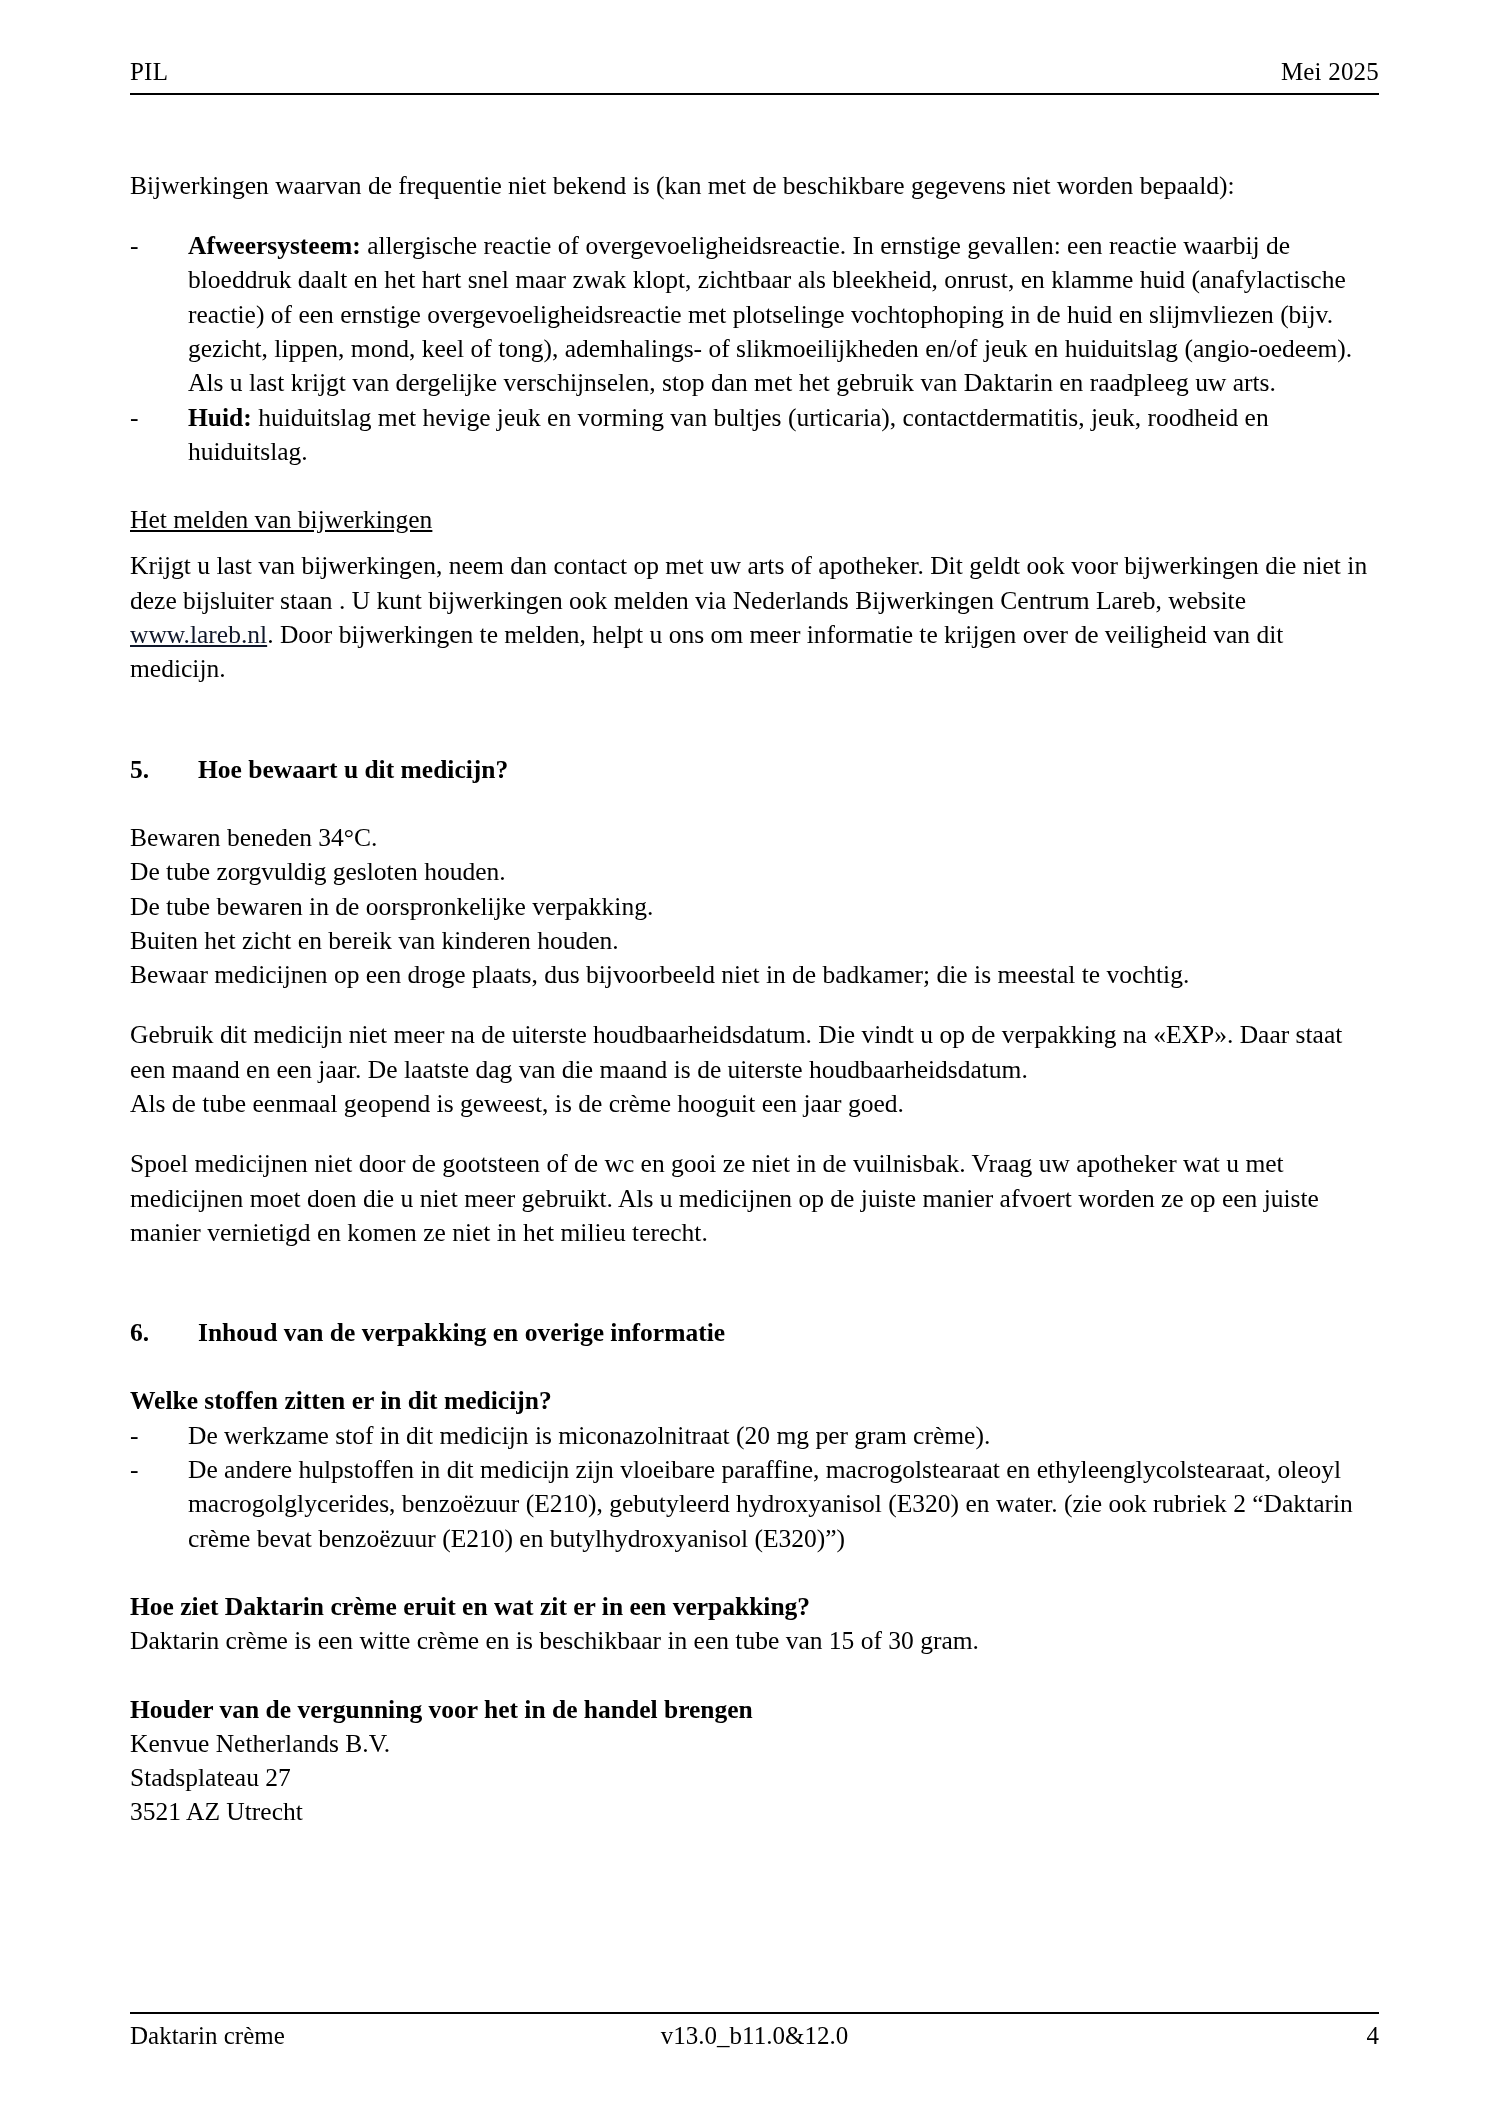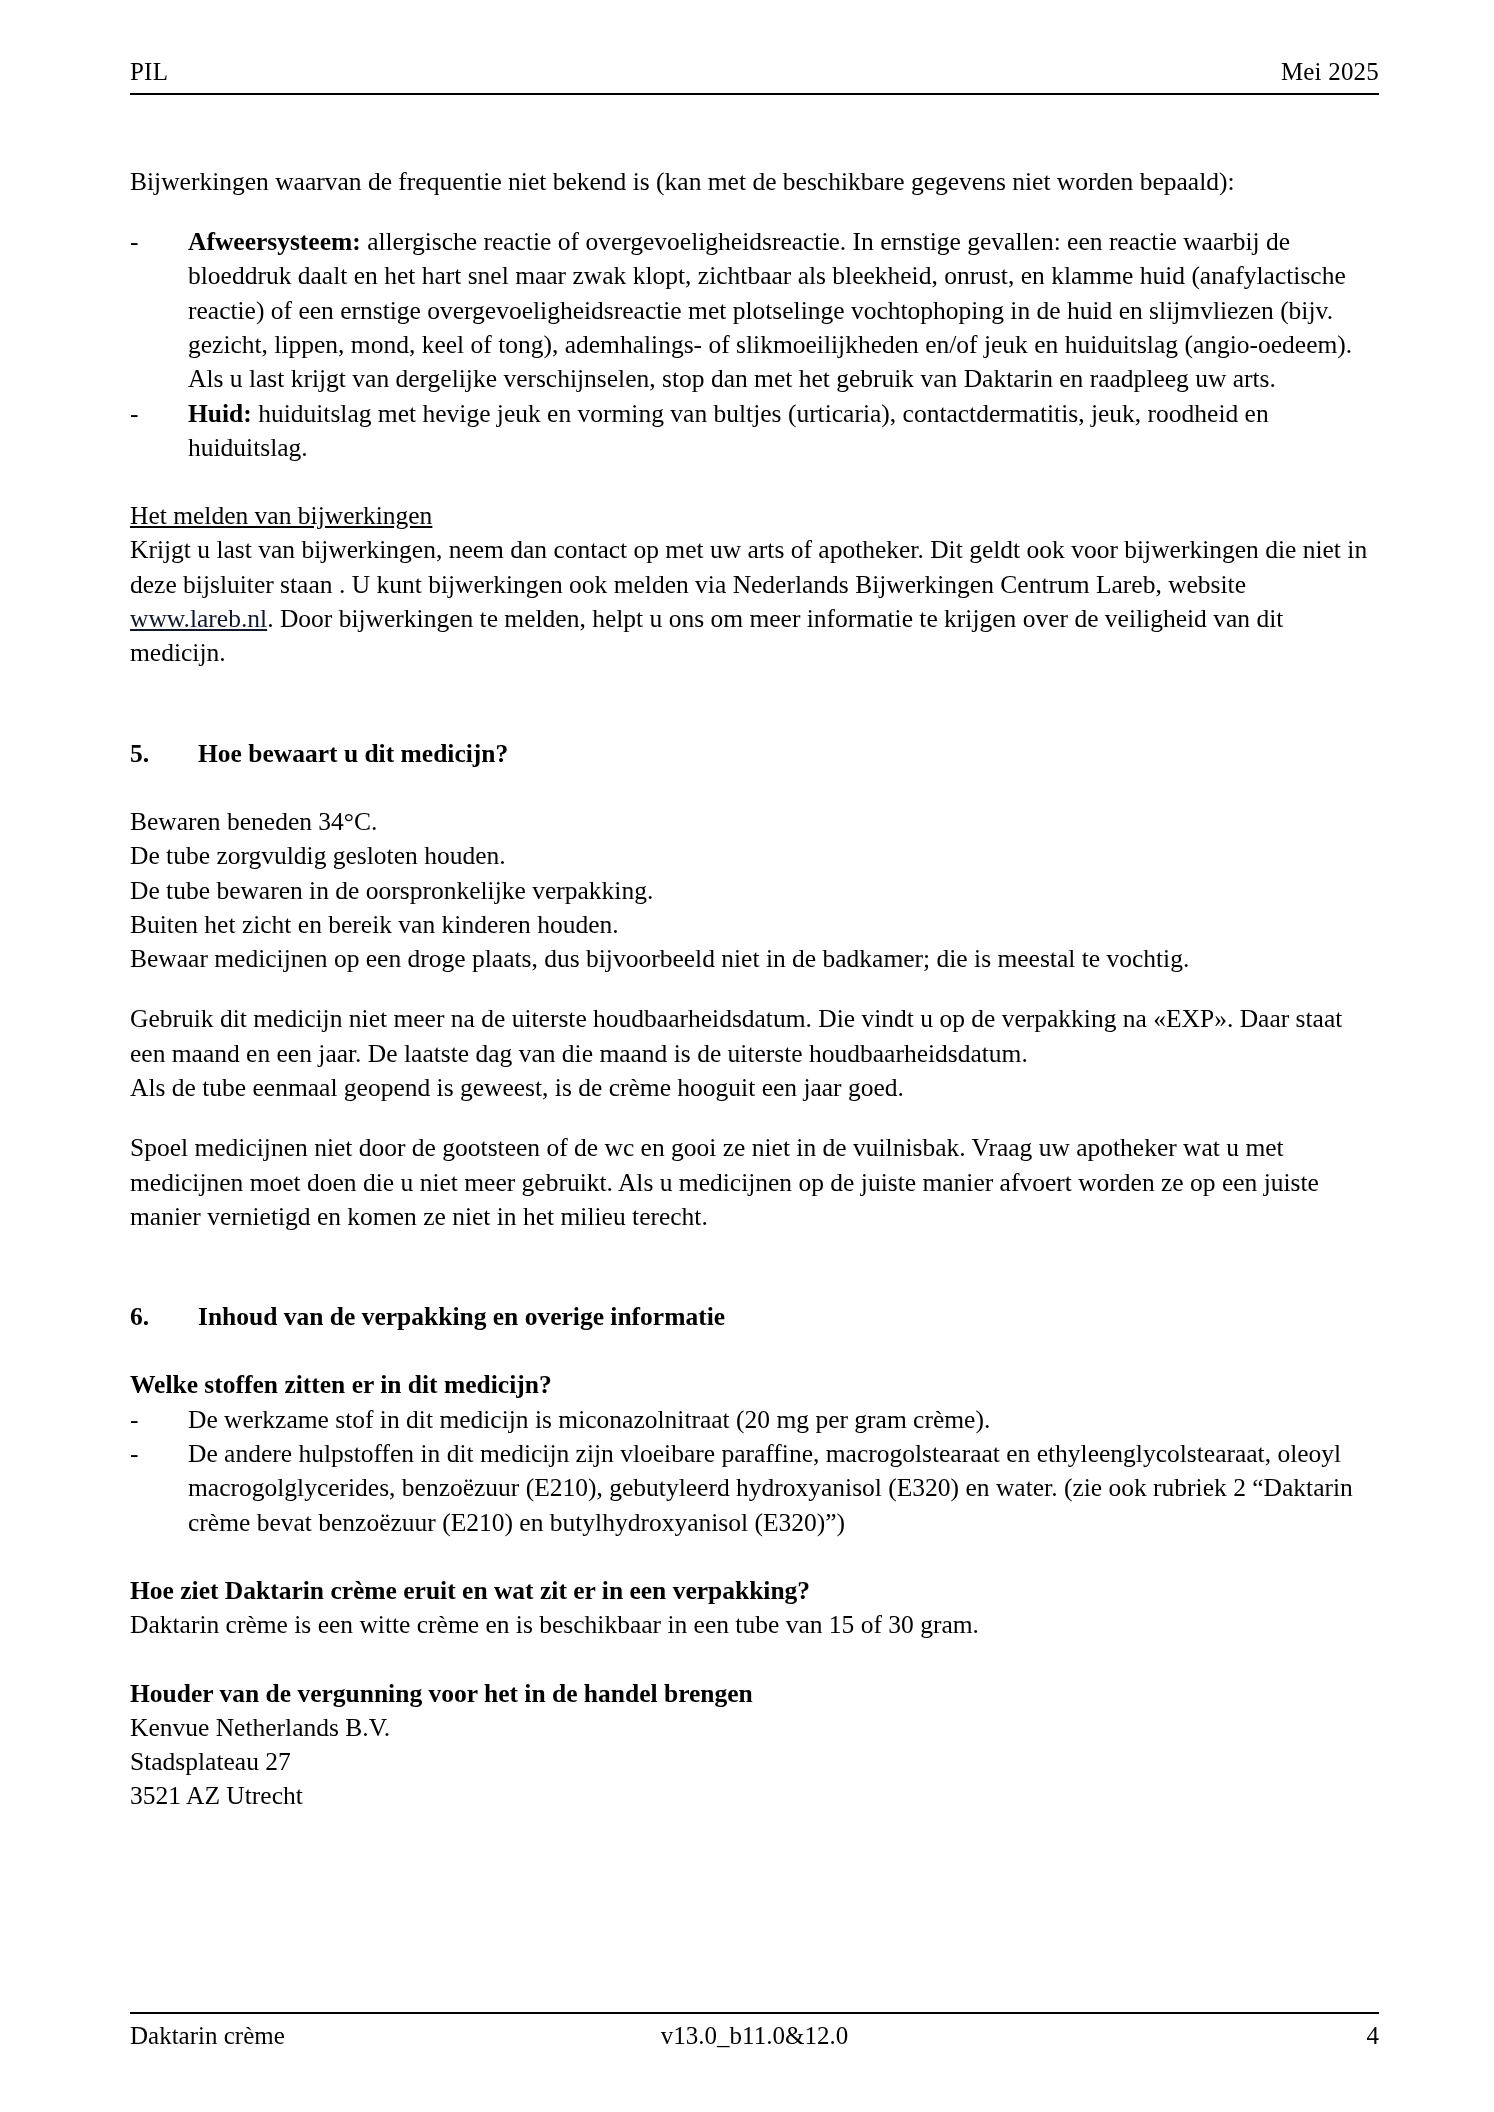--- a/index.html
+++ b/index.html
@@ -23,37 +23,37 @@
   }
   
   .page-header {
     display: flex;
     justify-content: space-between;
     align-items: baseline;
     font-size: 25px;
     line-height: 1.15;
     padding: 0 0 6px 0;
     border-bottom: 2.5px solid #000;
-    margin-bottom: 8px;
+    margin-bottom: 0;
   }
   .page-header .hdr-left { letter-spacing: 0.2px; }
   .page-header .hdr-right { letter-spacing: 0.2px; }
 
   
   .content {
     flex: 1 1 auto;
     padding-top: 62px;
     font-size: 25.5px;
     line-height: 1.345;
   }
   p {
     margin: 0;
   }
   .para {
-    margin: 0 0 0 0;
+    margin: 12px 0 0 0;
   }
   .spacer-sm { height: 26px; }
   .spacer-md { height: 34px; }
   .spacer-xl { height: 66px; }
 
   .bullet-list { margin: 0; }
   .bullet-row {
     display: flex;
     align-items: flex-start;
   }

